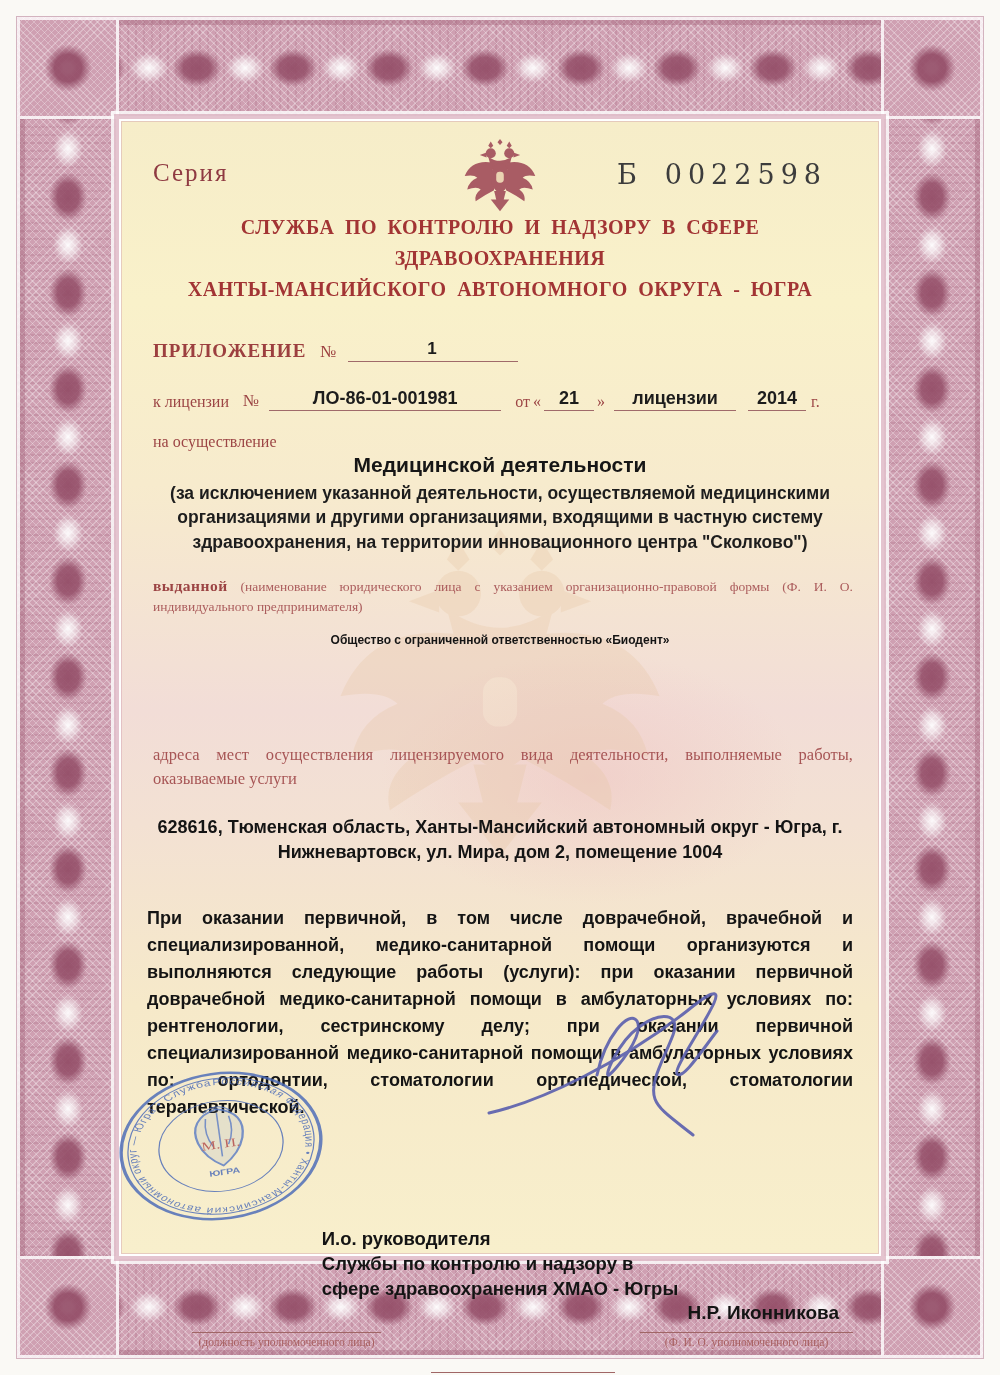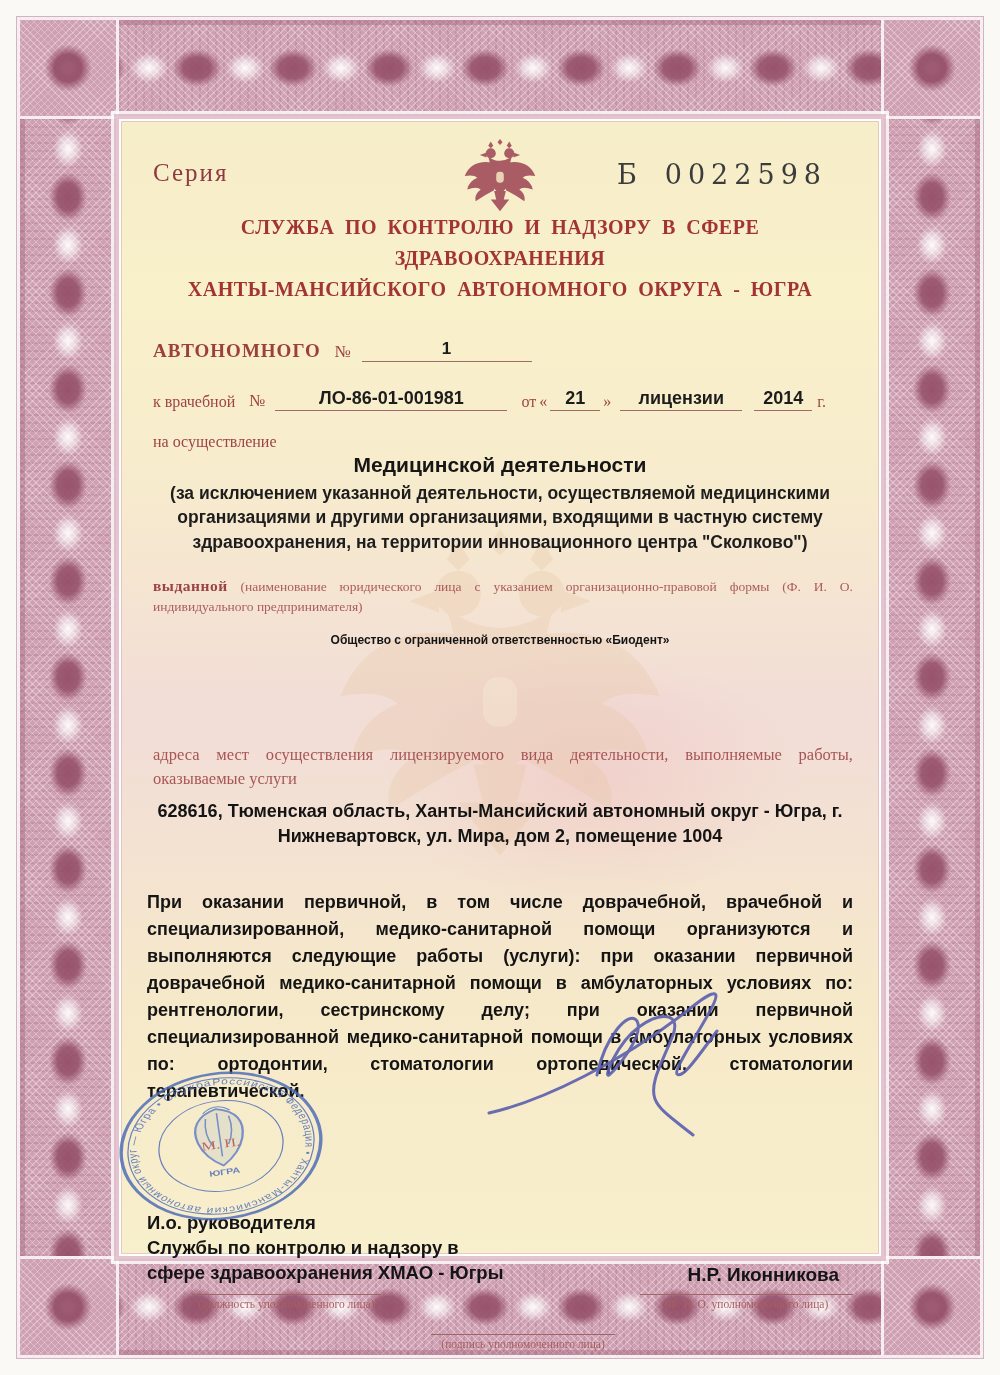--- a/index.html
+++ b/index.html
@@ -84,26 +84,26 @@
 
   .intro-label{margin-top:22px;padding-left:6px;color:#9c4545;font-size:16px;}
   .activity-title{text-align:center;font-family:"Liberation Sans",sans-serif;font-weight:bold;font-size:21px;color:#161616;margin-top:2px;}
   .activity-note{text-align:center;font-family:"Liberation Sans",sans-serif;font-weight:bold;font-size:17.5px;color:#1d1d1d;line-height:1.38;margin-top:4px;}
 
   .issued{margin:20px 0 0;padding-left:6px;text-align:justify;color:#ab5c5c;font-size:13.5px;line-height:1.5;}
   .issued-label{color:#9c4444;font-size:15.5px;font-weight:bold;letter-spacing:.5px;}
   .org-name{text-align:center;font-family:"Liberation Sans",sans-serif;font-weight:bold;font-size:12px;color:#141414;margin-top:16px;}
 
   .addr-label{margin:96px 0 0;padding-left:6px;text-align:justify;color:#a75555;font-size:16.5px;line-height:1.45;}
-  .addr-value{text-align:center;font-family:"Liberation Sans",sans-serif;font-weight:bold;font-size:18px;color:#141414;line-height:1.4;margin-top:8px;}
+  .addr-value{text-align:center;font-family:"Liberation Sans",sans-serif;font-weight:bold;font-size:18px;color:#141414;line-height:1.4;margin-top:24px;}
 
   .works{margin:40px 0 0;text-align:justify;font-family:"Liberation Sans",sans-serif;font-weight:bold;font-size:18px;color:#141414;line-height:1.5;word-spacing:2px;}
 
   
-  .sign-row{margin-top:106px;display:flex;align-items:flex-end;}
+  .sign-row{margin-top:106px;display:flex;align-items:center;flex-direction:column;}
   .sign-position{font-family:"Liberation Sans",sans-serif;font-weight:bold;font-size:18.5px;color:#141414;line-height:1.35;}
   .sign-name{margin-left:auto;padding-right:14px;font-family:"Liberation Sans",sans-serif;font-weight:bold;font-size:19px;color:#141414;}
   .captions-row{margin-top:8px;display:flex;}
   .cap{border-top:1.5px solid #a06666;text-align:center;color:#a75f5f;font-size:11.5px;padding-top:3px;}
   .cap-1{width:190px;margin-left:45px;}
   .cap-2{width:185px;margin-left:50px;margin-top:40px;}
   .cap-3{width:214px;margin-left:25px;}
 
   .signature-ink{position:absolute;left:352px;top:856px;z-index:4;opacity:.9;}
   .stamp{position:absolute;left:-12px;top:944px;z-index:5;opacity:.82;transform:rotate(-8deg);}
@@ -158,27 +158,27 @@
         <svg class="top-emblem z" width="86" height="84">
           <use href="#eagle-symbol" width="86" height="84"></use>
         </svg>
 
         <div class="authority z">
           <div>СЛУЖБА ПО КОНТРОЛЮ И НАДЗОРУ В СФЕРЕ ЗДРАВООХРАНЕНИЯ</div>
           <div>ХАНТЫ-МАНСИЙСКОГО АВТОНОМНОГО ОКРУГА - ЮГРА</div>
         </div>
 
         <div class="appendix-row z">
-          <span>АВТОНОМНОГО</span>
+          <span>ПРИЛОЖЕНИЕ</span>
           <span class="no-sign">№</span>
           <span class="u u-app">1</span>
         </div>
 
         <div class="license-row z">
-          <span>к врачебной</span>
+          <span>к лицензии</span>
           <span class="no-sign">№</span>
           <span class="u u-lic">ЛО-86-01-001981</span>
           <span class="lic-from">от</span>
           <span class="lic-q">«</span>
           <span class="u u-day">21</span>
           <span class="lic-q">»</span>
           <span class="u u-month">лицензии</span>
           <span class="u u-year">2014</span>
           <span class="lic-g">г.</span>
         </div>

